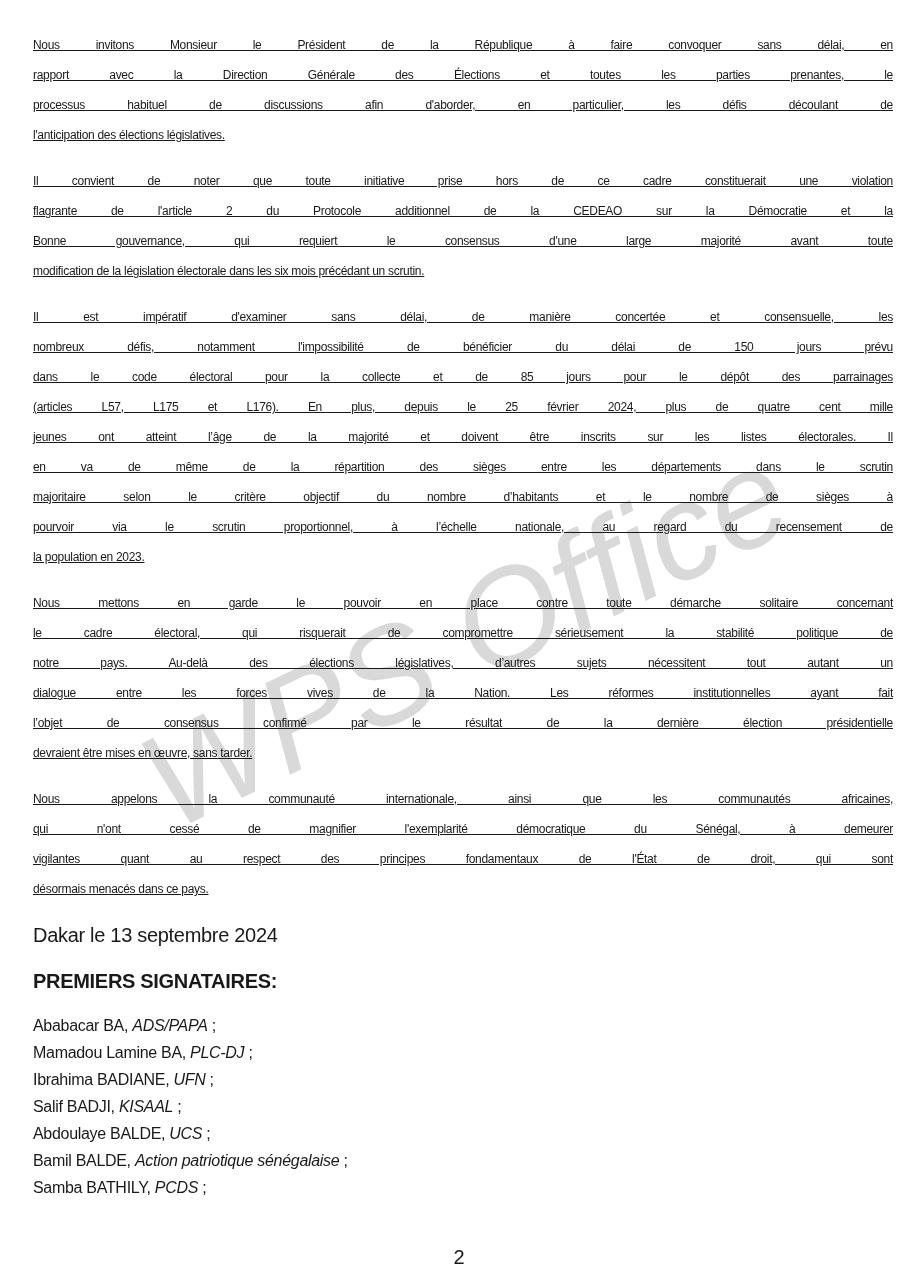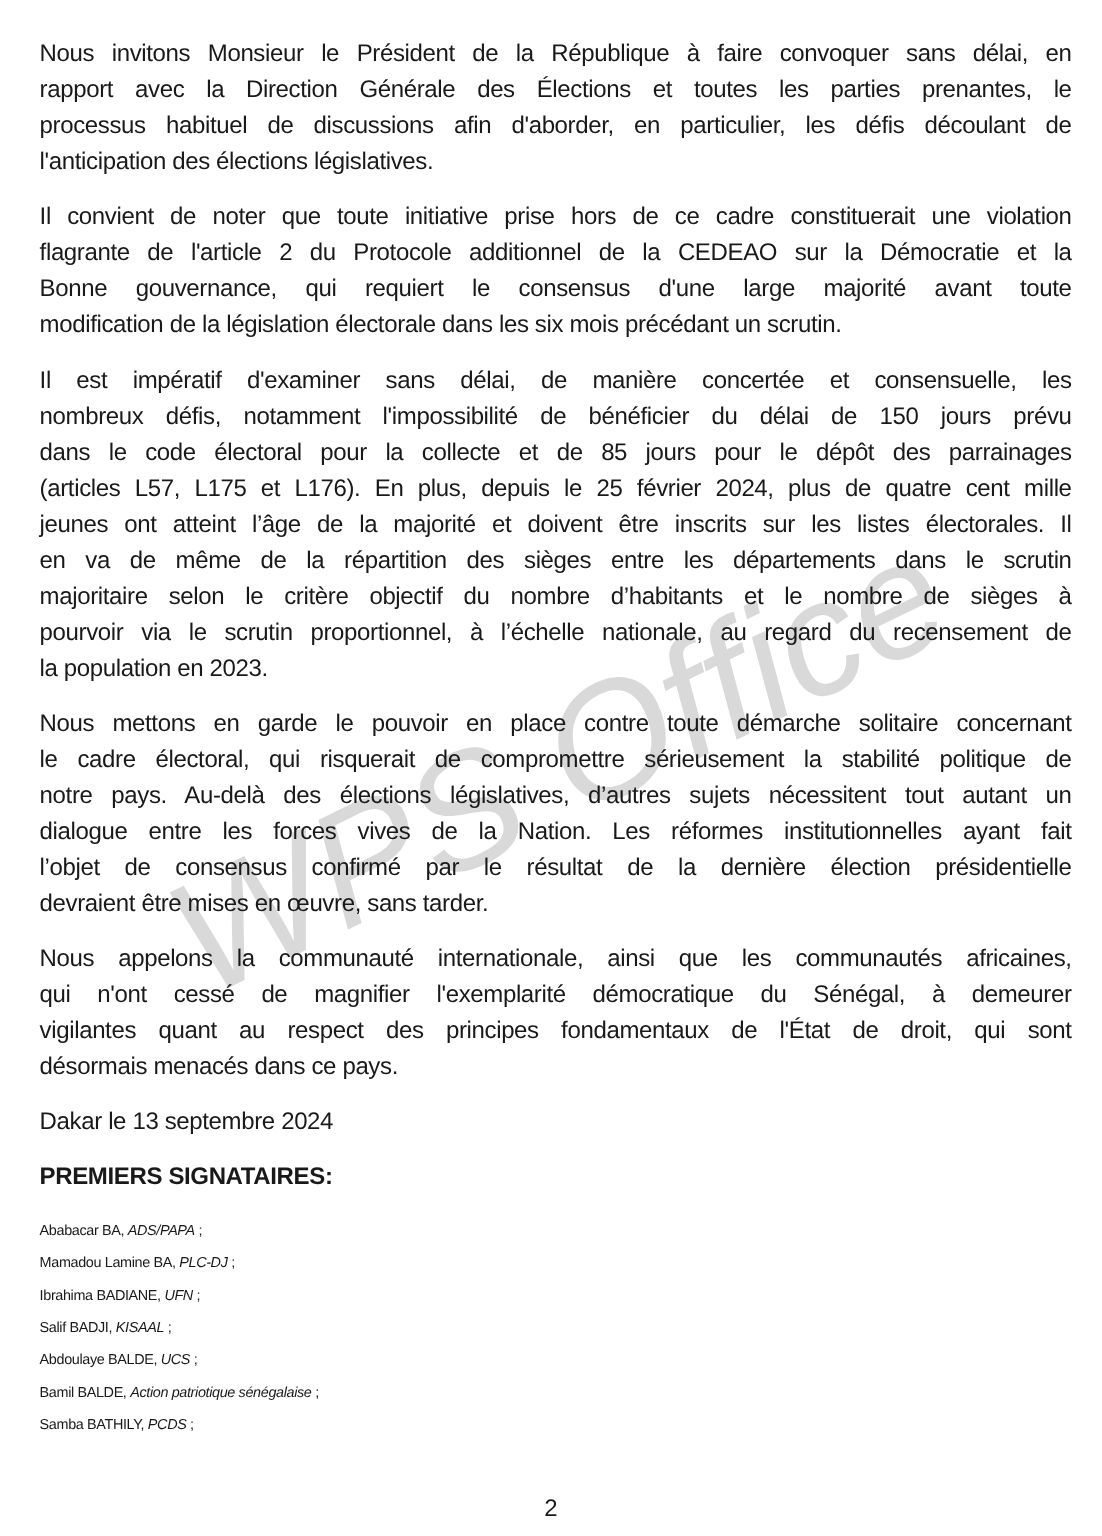--- a/index.html
+++ b/index.html
@@ -32,23 +32,24 @@
   }
   .content {
     position: absolute;
     left: 33px;
     top: 30px;
     width: 860px;
     z-index: 1;
   }
   .para {
     margin: 0 0 16px 0;
-    font-size: 20px;
+    font-size: 12px;
     line-height: 30px;
     letter-spacing: -0.3px;
+    text-decoration: underline;
   }
   .para .jline {
     text-align: justify;
     text-align-last: justify;
   }
   .para .lastline {
     text-align: center;
     text-align-last: left;
   }
   .date-line {
@@ -57,21 +58,21 @@
     line-height: 30px;
     letter-spacing: -0.3px;
   }
   .sig-heading {
     margin: 0 0 16px 0;
     font-size: 20px;
     line-height: 30px;
     font-weight: bold;
     letter-spacing: -0.3px;
   }
-  .sig-list { font-size: 12px; line-height: 27px; letter-spacing: -0.3px; }
+  .sig-list { font-size: 16px; line-height: 27px; letter-spacing: -0.3px; }
   .sig-line { white-space: nowrap; }
   .sig-line .party { font-style: italic; }
   .pagenum {
     position: absolute;
     top: 1244px;
     left: 0;
     width: 100%;
     text-align: center;
     font-size: 20px;
     line-height: 26px;

